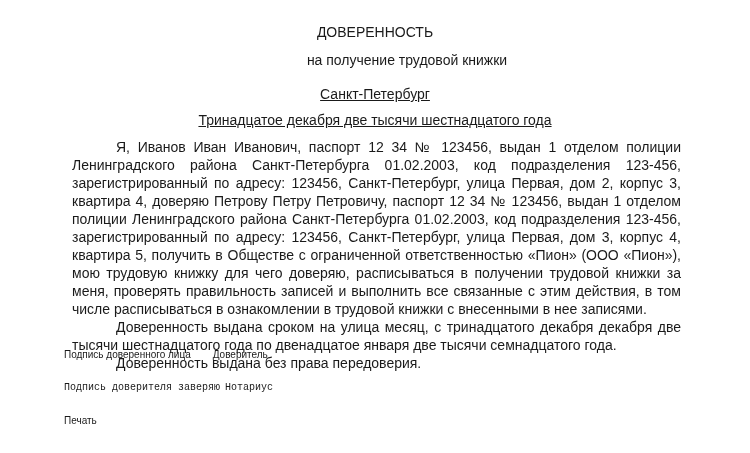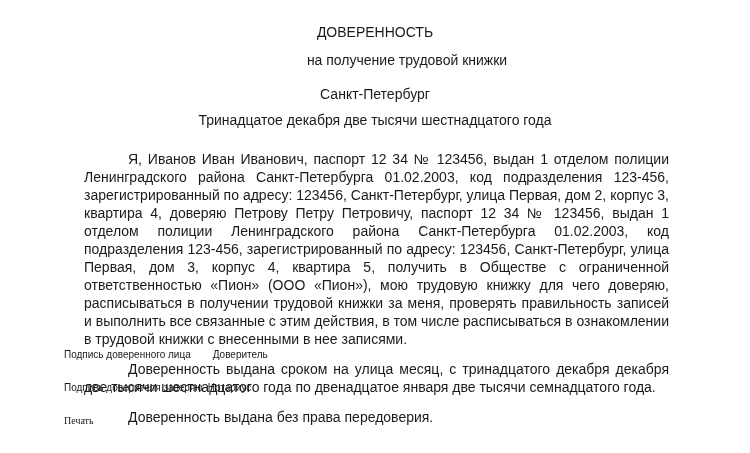--- a/index.html
+++ b/index.html
@@ -4,31 +4,31 @@
 <style>
   html, body { margin: 0; padding: 0; background: #ffffff; }
   body {
     width: 750px; height: 453px; overflow: hidden; position: relative;
     font-family: "Liberation Sans", sans-serif; color: #1a1a1a;
   }
   .doc { position: absolute; left: 0; top: 0; width: 750px; height: 453px; }
   .center { position: absolute; left: 0; width: 750px; text-align: center; font-size: 14px; }
   .title { top: 24px; }
   .subtitle { top: 52px; margin-left: 32px; }
-  .city { top: 86px; }
-  .date { top: 112px; }
+  .city { top: 86px; text-decoration: underline; }
+  .date { top: 112px; text-decoration: underline; }
   .body {
     position: absolute; left: 72px; top: 138px; width: 609px;
     font-size: 14px; line-height: 18px; text-align: justify;
   }
-  .body p { margin: 12px; text-indent: 44px; }
+  .body p { margin: 0; text-indent: 44px; }
   .sig { position: absolute; left: 64px; font-size: 10px; white-space: pre; }
   .sig1 { top: 349px; }
-  .sig2 { top: 382px; }
-  .sig3 { top: 415px; font-family: Liberation Serif, serif; }
+  .sig2 { top: 382px; font-family: Liberation Mono, monospace; }
+  .sig3 { top: 415px; }
   .sig .gap { display: inline-block; width: 16px; }
 </style>
 </head>
 <body>
 
 <div class="doc">
   <div class="center title">ДОВЕРЕННОСТЬ</div>
   <div class="center subtitle">на получение трудовой книжки</div>
   <div class="center city">Санкт-Петербург</div>
   <div class="center date">Тринадцатое декабря две тысячи шестнадцатого года</div>

